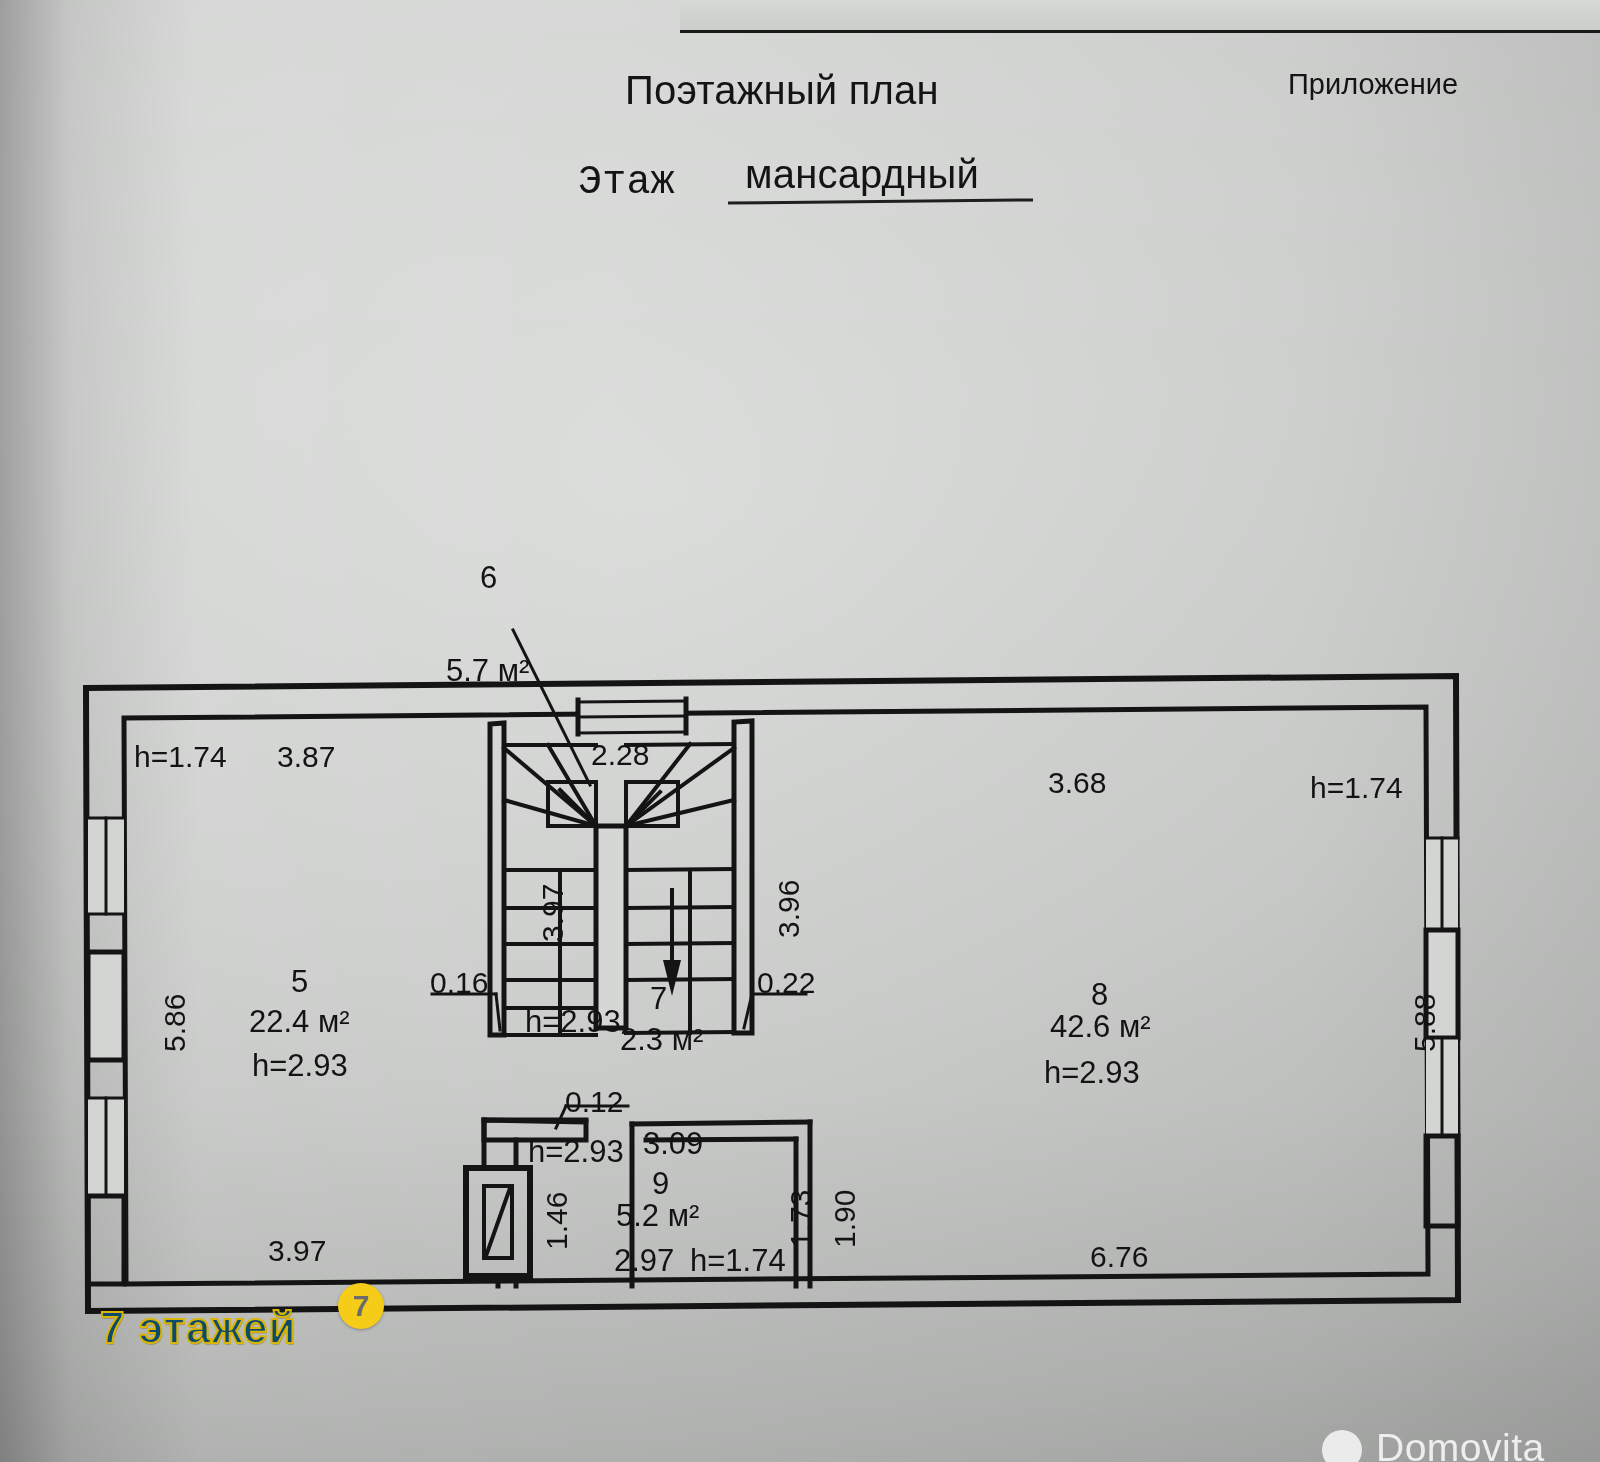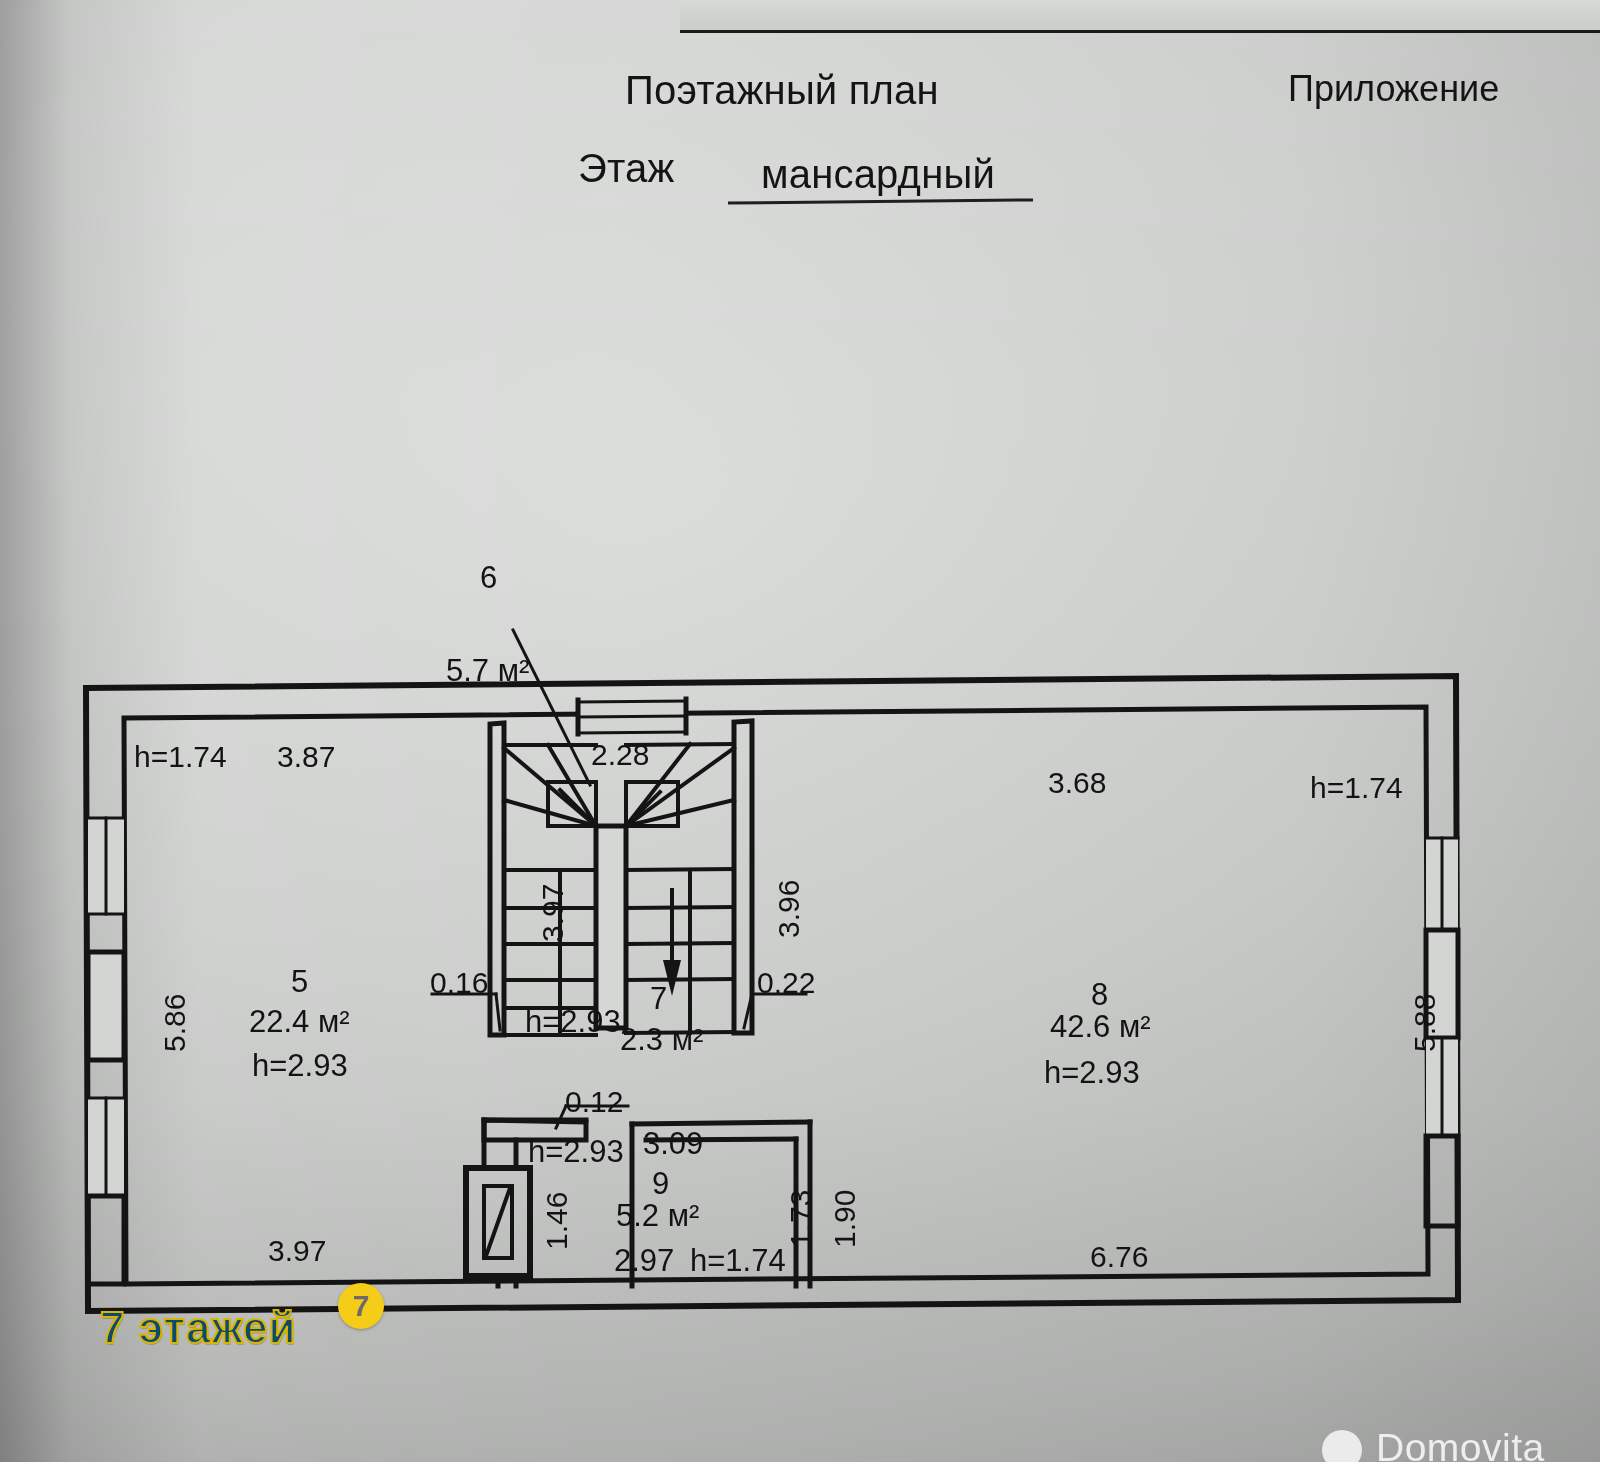--- a/index.html
+++ b/index.html
@@ -15,21 +15,21 @@
     background:
       linear-gradient(90deg, rgba(40,40,40,.30) 0px, rgba(110,110,110,.12) 70px, rgba(255,255,255,.10) 200px, rgba(255,255,255,.05) 600px, rgba(120,120,120,.05) 1300px, rgba(90,90,90,.12) 1600px),
       linear-gradient(180deg, rgba(255,255,255,.10) 0px, rgba(255,255,255,.02) 400px, rgba(0,0,0,.03) 1100px, rgba(0,0,0,.10) 1462px),
       radial-gradient(120% 80% at 42% 34%, #dadcda 0%, #cfd1cf 45%, #bfc1bf 80%, #aeb0ae 100%);
   }
   #topedge{position:absolute;left:680px;top:0;width:920px;height:30px;
     border-bottom:3px solid #1a1a1a;
     background:linear-gradient(180deg,#d7d9d7,#cbcdcb);}
   .txt{position:absolute;color:#141414;white-space:nowrap;}
   .hdr{font-size:40px;letter-spacing:.2px;}
-  .hdr2{font-size:36px;}
+  .hdr2{font-size:29px;}
   #underline{position:absolute;left:728px;top:200px;width:305px;height:0;border-bottom:3px solid #1f1f1f;transform:rotate(-0.6deg);}
 
   
   #plan{position:absolute;left:0;top:0;width:1600px;height:1462px;}
   svg{position:absolute;left:0;top:0;}
 
   .lab{position:absolute;color:#131313;white-space:nowrap;font-size:30px;}
   .lab.big{font-size:31px;}
   .vert{transform-origin:left top;transform:rotate(-90deg);}
 
@@ -46,22 +46,22 @@
   #wmtext{font-size:39px;color:rgba(255,255,255,.82);letter-spacing:.5px;}
 </style>
 </head>
 <body>
 
 <div id="paper"></div>
 <div id="topedge"></div>
 
 <div class="txt hdr" style="left:625px;top:68px;">Поэтажный план</div>
 <div class="txt hdr2" style="left:1288px;top:68px;">Приложение</div>
-<div class="txt hdr" style="left:578px;top:146px;">Этаж</div>
-<div class="txt hdr" style="left:745px;top:152px;margin-left:16px;">мансардный</div>
+<div class="txt hdr" style="left:578px;top:160px;font-family:Liberation Mono, monospace;">Этаж</div>
+<div class="txt hdr" style="left:745px;top:152px;">мансардный</div>
 <div id="underline"></div>
 
 <div id="plan">
 <svg width="1600" height="1462" viewBox="0 0 1600 1462" xmlns="http://www.w3.org/2000/svg">
   <g fill="none" stroke="#141414" stroke-linecap="square">
 
     <path d="M86,688 L1456,676 L1458,1300 L88,1311 Z" stroke-width="6"></path>
 
     <path d="M124,718 L1426,707 L1428,1274 L126,1284 Z" stroke-width="5"></path>
 

